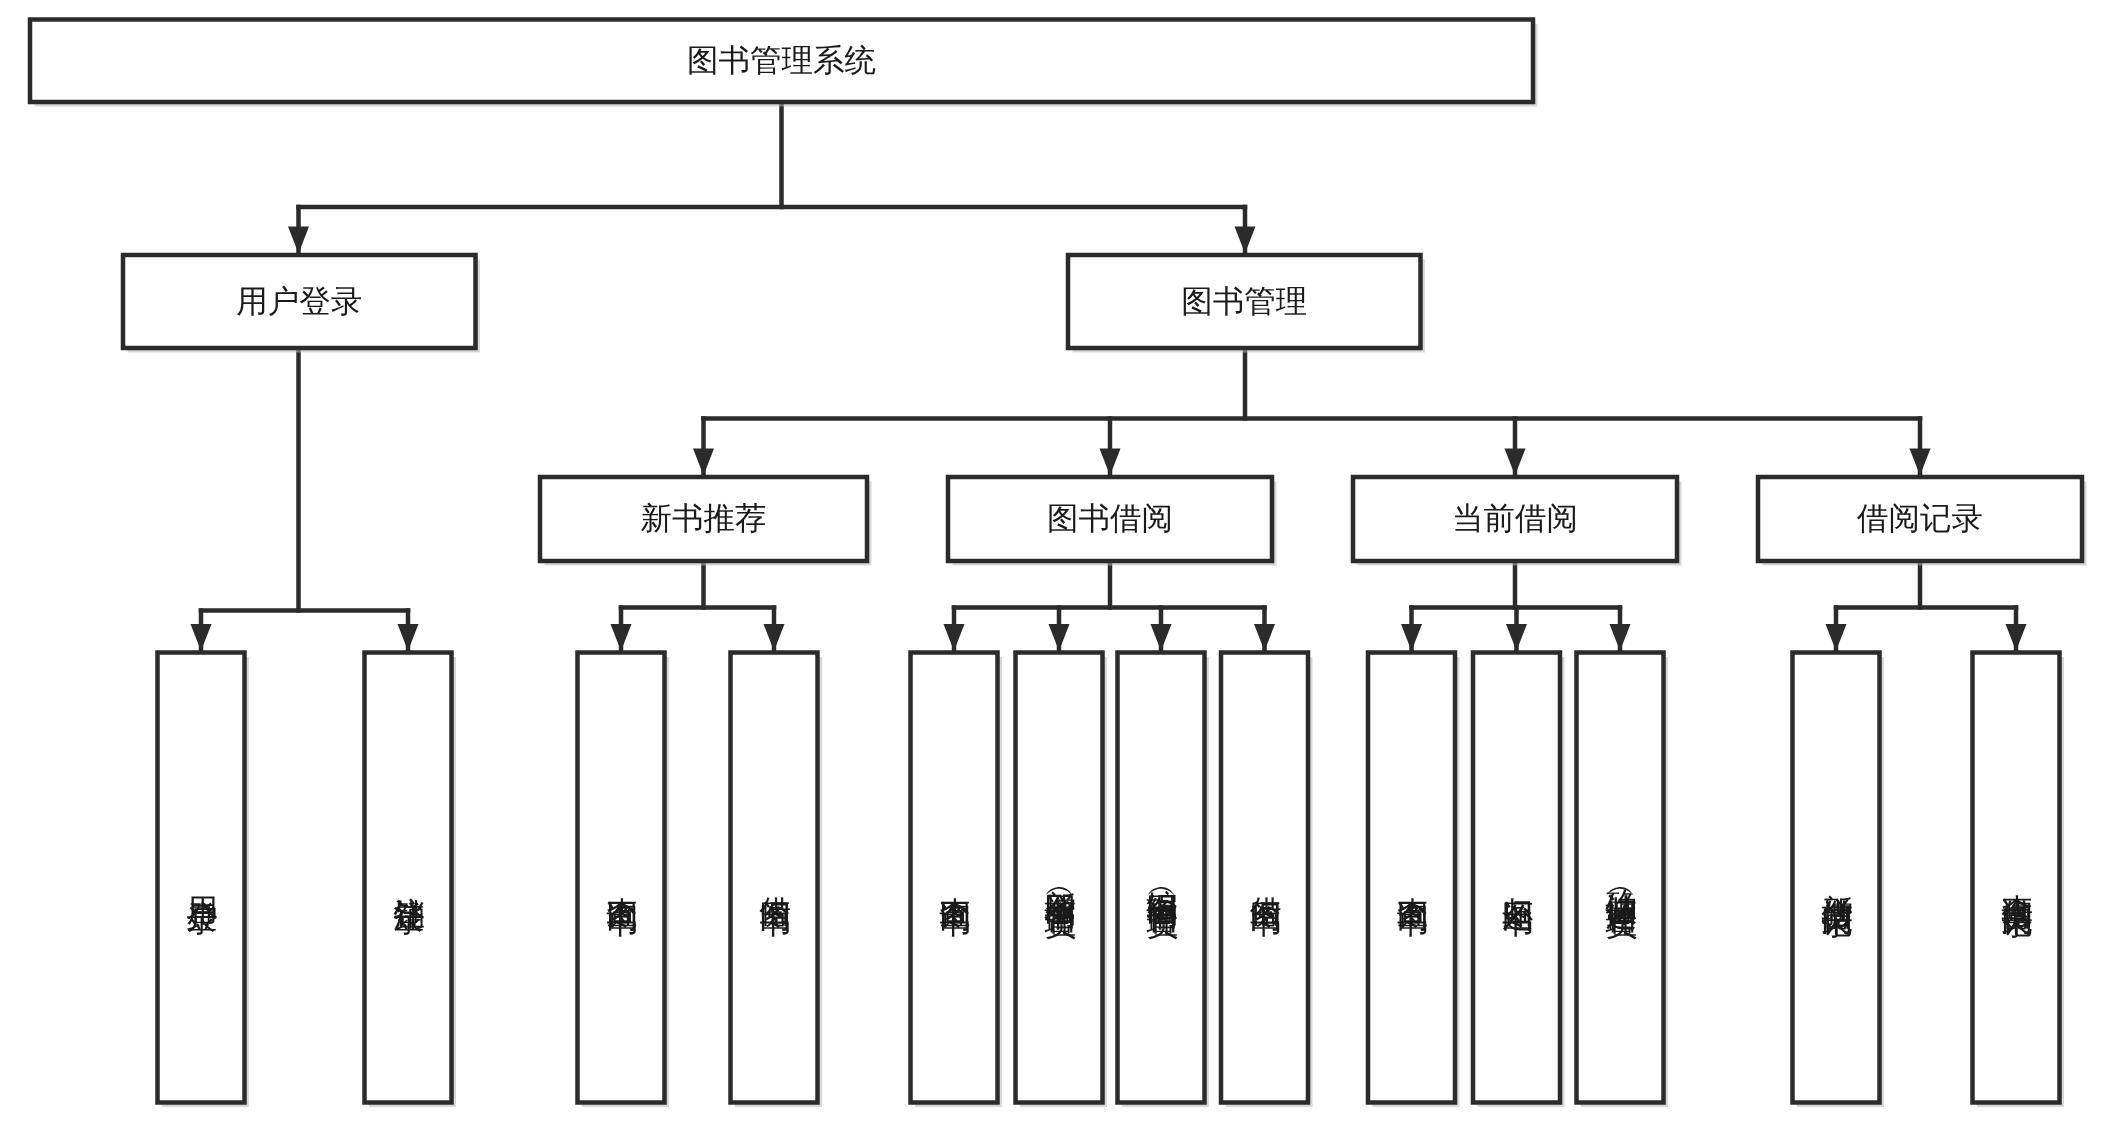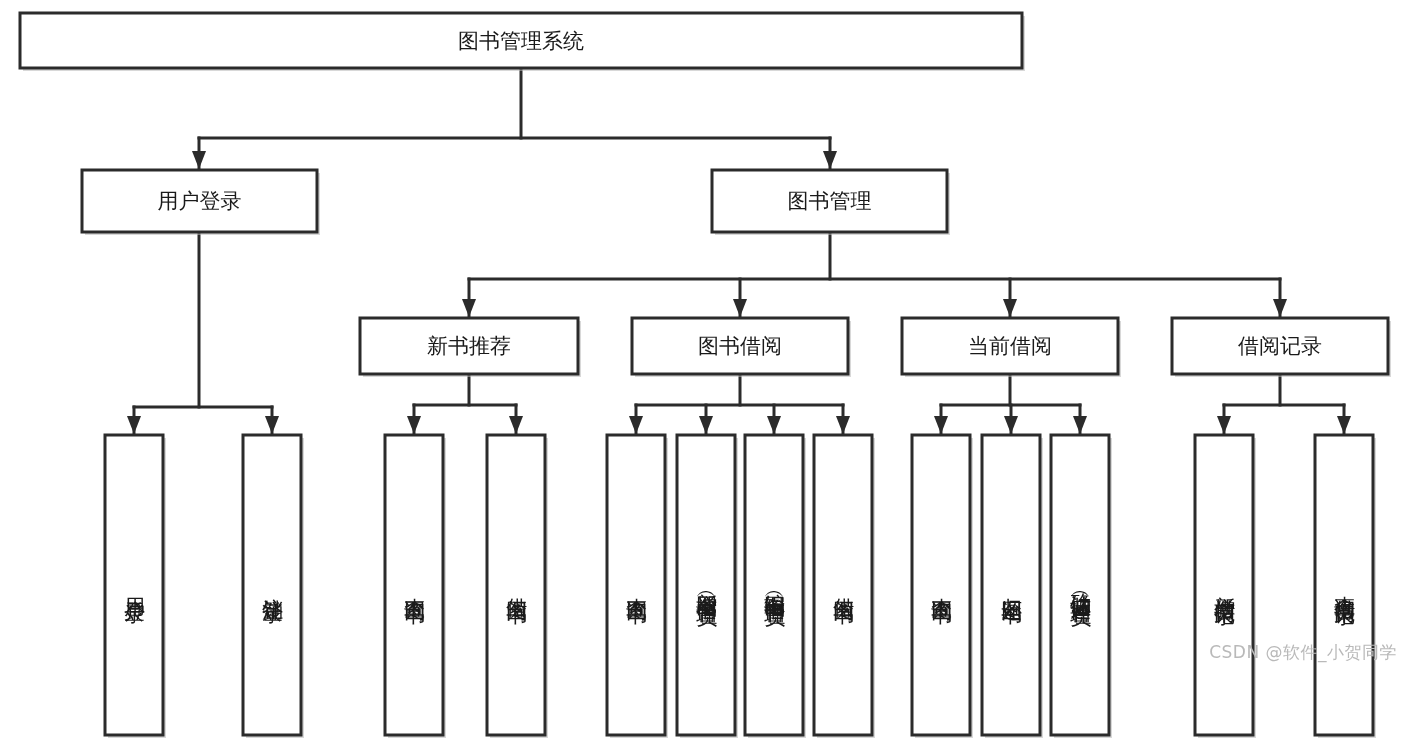--- a/index.html
+++ b/index.html
@@ -286,15 +286,14 @@
         <span class="leaf-label">确认归还（管理员）</span>
       </div>
       <div class="leaf-label-holder" style="left: 1195px; top: 435px; width: 58px; height: 300px;">
         <span class="leaf-label">新增借阅记录</span>
       </div>
       <div class="leaf-label-holder" style="left: 1315px; top: 435px; width: 58px; height: 300px;">
         <span class="leaf-label">查询借阅记录</span>
       </div>
     </div>
 
-  <div class="watermark">CSDN @软件_小贺同学</div>
 
 </div>
 
 </body></html>

